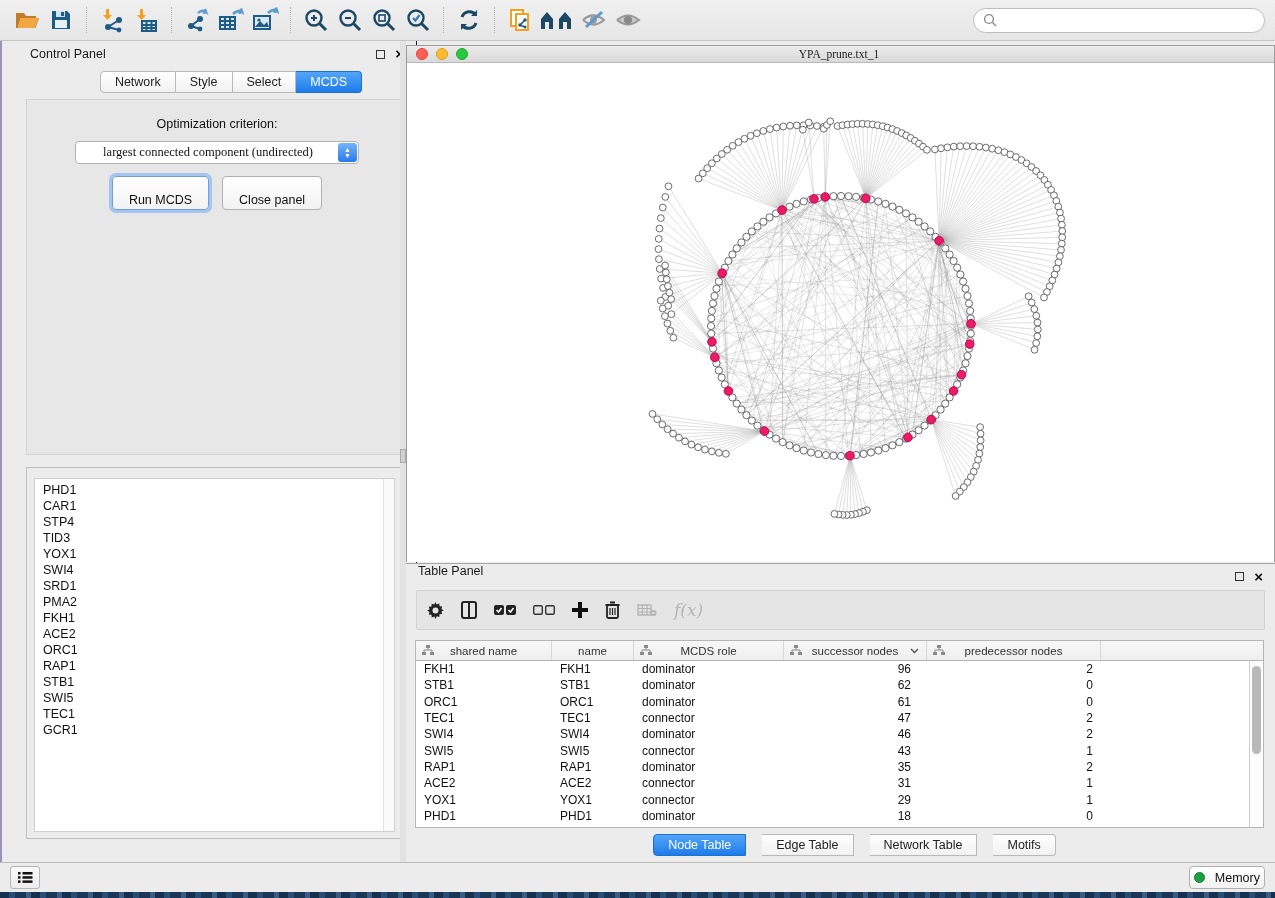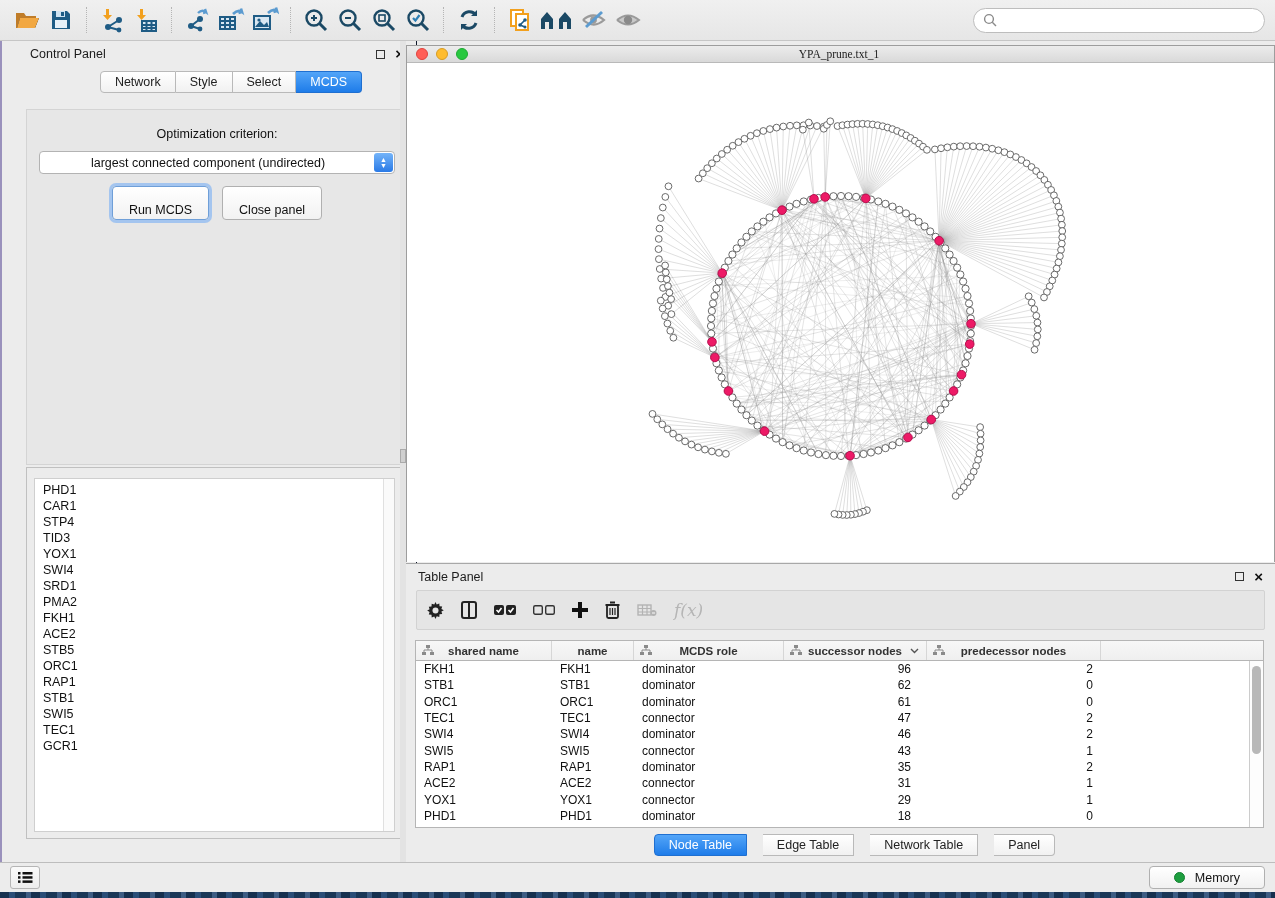--- a/index.html
+++ b/index.html
@@ -28,24 +28,24 @@
   .float-box { width:9px; height:9px; border:1.5px solid #333; display:inline-block; }
   .close-x { font-size:15px; font-weight:700; color:#111; line-height:10px; }
 
   .seg-tabs { display:flex; justify-content:center; margin-top:4px;margin-left:28px; }
   .seg { height:22px; padding:0 14px; background:linear-gradient(#ffffff,#f1f1f1); border:1px solid #b9b9b9;
     border-left:none; font-size:12.5px; display:flex; align-items:center; color:#222; }
   .seg:first-child { border-left:1px solid #b9b9b9; border-radius:4px 0 0 4px; }
   .seg:last-child { border-radius:0 4px 4px 0; }
   .seg.active { background:linear-gradient(#53a5f8,#1e7ce9); border-color:#1f6fd0; color:#fff; }
 
-  .mcds-card { margin:16px 8px 0 8px; height:356px; background:#e7e7e7; border:1px solid #d4d4d4; text-align:center; padding-top:17px; }
+  .mcds-card { margin:6px 8px 0 8px; height:356px; background:#e7e7e7; border:1px solid #d4d4d4; text-align:center; padding-top:17px; }
   .opt-label { font-size:12.5px; color:#111; }
-  .dropdown { margin:10px auto 0; width:356px; height:23px; background:#fff; border:1px solid #b3b3b3; border-radius:4px;
-    display:flex; align-items:center; position:relative; }
+  .dropdown { margin:10px auto 0; width:284px; height:23px; background:#fff; border:1px solid #b3b3b3; border-radius:4px;
+    display:flex; align-items:center; position:relative;font-family:Liberation Serif, serif; }
   .dropdown .dd-text { flex:1; font-size:12.5px; text-align:center; color:#111; padding-right:18px; }
   .dd-stepper { position:absolute; right:1px; top:1px; width:19px; height:19px; border-radius:3px;
     background:linear-gradient(#74b4f9,#2a7ae6); display:flex; flex-direction:column; align-items:center; justify-content:center; }
   .dd-stepper span { color:#fff; font-size:7px; line-height:6px; }
   .btn-row { margin-top:12px; display:flex; justify-content:center; gap:13px; }
   .mac-btn { height:23px; padding:16px 16px; font-size:12.5px; color:#111; background:linear-gradient(#ffffff,#f2f2f2);
     border:1px solid #b0b0b0; border-radius:4px; }
   .mac-btn.focused { border-color:#6f9fd8; box-shadow:0 0 0 3px rgba(110,170,245,.55); }
 
   .result-group { position:absolute; left:8px; top:426px; width:377px; height:372px; border:1px solid #c0c0c0; }
@@ -63,28 +63,28 @@
   .light { width:12px; height:12px; border-radius:50%; }
   .light.red{ background:#ff5f57; border:1px solid #e0443e;} .light.yellow{background:#febc2e;border:1px solid #d89c23;} .light.green{background:#28c840;border:1px solid #1eaa33;}
   .net-title { position:absolute; left:0; right:3px; text-align:center; font-size:11.5px; color:#222;font-family:Liberation Serif, serif; }
   .net-canvas { width:867px; height:498px; background:#fff; }
 
   .v-splitter { position:absolute; left:400px; top:41px; width:6px; height:821px; background:#e3e3e3; }
   .v-handle { position:absolute; left:0; top:408px; width:6px; height:14px; background:#cfcfcf; border:1px solid #aaa; }
 
   
   .table-panel { position:absolute; left:406px; top:563px; width:869px; height:299px; background:#ececec; border-top:1px solid #a8a8a8; }
-  .tp-header { height:25px; display:flex; align-items:center; padding:0 12px; font-size:12.5px; color:#1c1c1c; }
+  .tp-header { height:25px; display:flex; padding:0 12px; font-size:12.5px; color:#1c1c1c; }
   .tp-toolbar { margin:1px 10px 0; height:40px; background:#e5e5e5; border:1px solid #d2d2d2; border-radius:2px;
     display:flex; align-items:center; padding:0 10px; gap:17px; }
   .tp-icon { display:flex; align-items:center; justify-content:center; }
   .fx { font-family:"DejaVu Serif",serif; font-style:italic; font-size:17px; color:#b5b5b5; }
 
   .tp-table { position:absolute; left:9px; top:76px; width:849px; height:188px; background:#fff; border:1px solid #b5b5b5; }
-  .thead { display:flex; height:20px; background:linear-gradient(#f7f7f7,#efefef); border-bottom:1px solid #b5b5b5;font-weight:bold; }
+  .thead { display:flex; height:20px; background:linear-gradient(#f7f7f7,#efefef); border-bottom:1px solid #b5b5b5; }
   .th { position:relative; border-right:1px solid #d6d6d6; font-size:11.5px; color:#333;
     display:flex; align-items:center; justify-content:center; }
   .th .hier { position:absolute; left:6px; top:4px; }
   .th .chev { position:absolute; right:7px; top:7px; }
   .th:nth-child(1){width:136px;} .th:nth-child(2){width:82px;} .th:nth-child(3){width:150px;}
   .th:nth-child(4){width:143px;} .th:nth-child(5){width:174px;} .th:nth-child(6){flex:1; border-right:none;}
   .tbody { position:absolute; top:20px; left:0; right:14px; bottom:0; overflow:hidden; }
   .tr { display:flex; height:16.3px; align-items:center; }
   .td { font-size:12px; color:#111; padding:0 8px; white-space:nowrap; overflow:hidden; }
   .td:nth-child(1){width:136px;} .td:nth-child(2){width:82px;} .td:nth-child(3){width:150px;}
@@ -93,21 +93,21 @@
   .tb-thumb { position:absolute; left:2px; top:5px; width:9px; height:88px; background:#b8b8b8; border-radius:5px; }
 
   .tp-tabs { position:absolute; left:0; right:0; bottom:6px; display:flex; justify-content:center;gap:16px; }
 
   
   .status-bar { position:absolute; left:0; bottom:6px; width:1275px; height:30px; background:#ececec; border-top:1px solid #bdbdbd;
     display:flex; align-items:center; padding:0 10px; }
   .list-btn { width:30px; height:23px; background:linear-gradient(#fafafa,#ededed); border:1px solid #b5b5b5; border-radius:3px;
     display:flex; align-items:center; justify-content:center; }
   .memory-btn { margin-left:auto; height:23px; background:linear-gradient(#ffffff,#f1f1f1); border:1px solid #b0b0b0; border-radius:4px;
-    display:flex; align-items:center; gap:10px; padding:0 24px; font-size:12.5px; color:#111; }
+    display:flex; align-items:center; gap:10px; padding:0 4px; font-size:12.5px; color:#111; }
   .mem-dot { width:11px; height:11px; border-radius:50%; background:#1d9e3f; border:1px solid #128030; }
 </style>
 </head>
 <body>
 
 <div class="app">
 
   <div class="toolbar">
     <div class="tb-btn">
       <svg width="26" height="22" viewBox="0 0 26 22">
@@ -286,21 +286,20 @@
             <div>PHD1</div>
             <div>CAR1</div>
             <div>STP4</div>
             <div>TID3</div>
             <div>YOX1</div>
             <div>SWI4</div>
             <div>SRD1</div>
             <div>PMA2</div>
             <div>FKH1</div>
             <div>ACE2</div>
-            <div>STB5</div>
             <div>ORC1</div>
             <div>RAP1</div>
             <div>STB1</div>
             <div>SWI5</div>
             <div>TEC1</div>
             <div>GCR1</div>
           </div>
         <div class="result-scroll"></div>
       </div>
     </div>
@@ -1187,21 +1186,21 @@
         </div>
       <div class="tb-scroll">
           <div class="tb-thumb"></div>
         </div>
     </div>
 
     <div class="tp-tabs seg-tabs" id="tp-tabs" style="margin-top:0">
         <div class="seg active">Node Table</div>
         <div class="seg">Edge Table</div>
         <div class="seg">Network Table</div>
-        <div class="seg">Panel</div>
+        <div class="seg">Motifs</div>
       </div>
   </div>
 
   <div class="status-bar">
     <span class="list-btn">
       <svg width="15" height="13" viewBox="0 0 15 13">
           <g fill="#111">
             <rect x="0" y="1" width="2.5" height="2.5"></rect>
             <rect x="4.5" y="1" width="10" height="2.5"></rect>
             <rect x="0" y="5.2" width="2.5" height="2.5"></rect>

